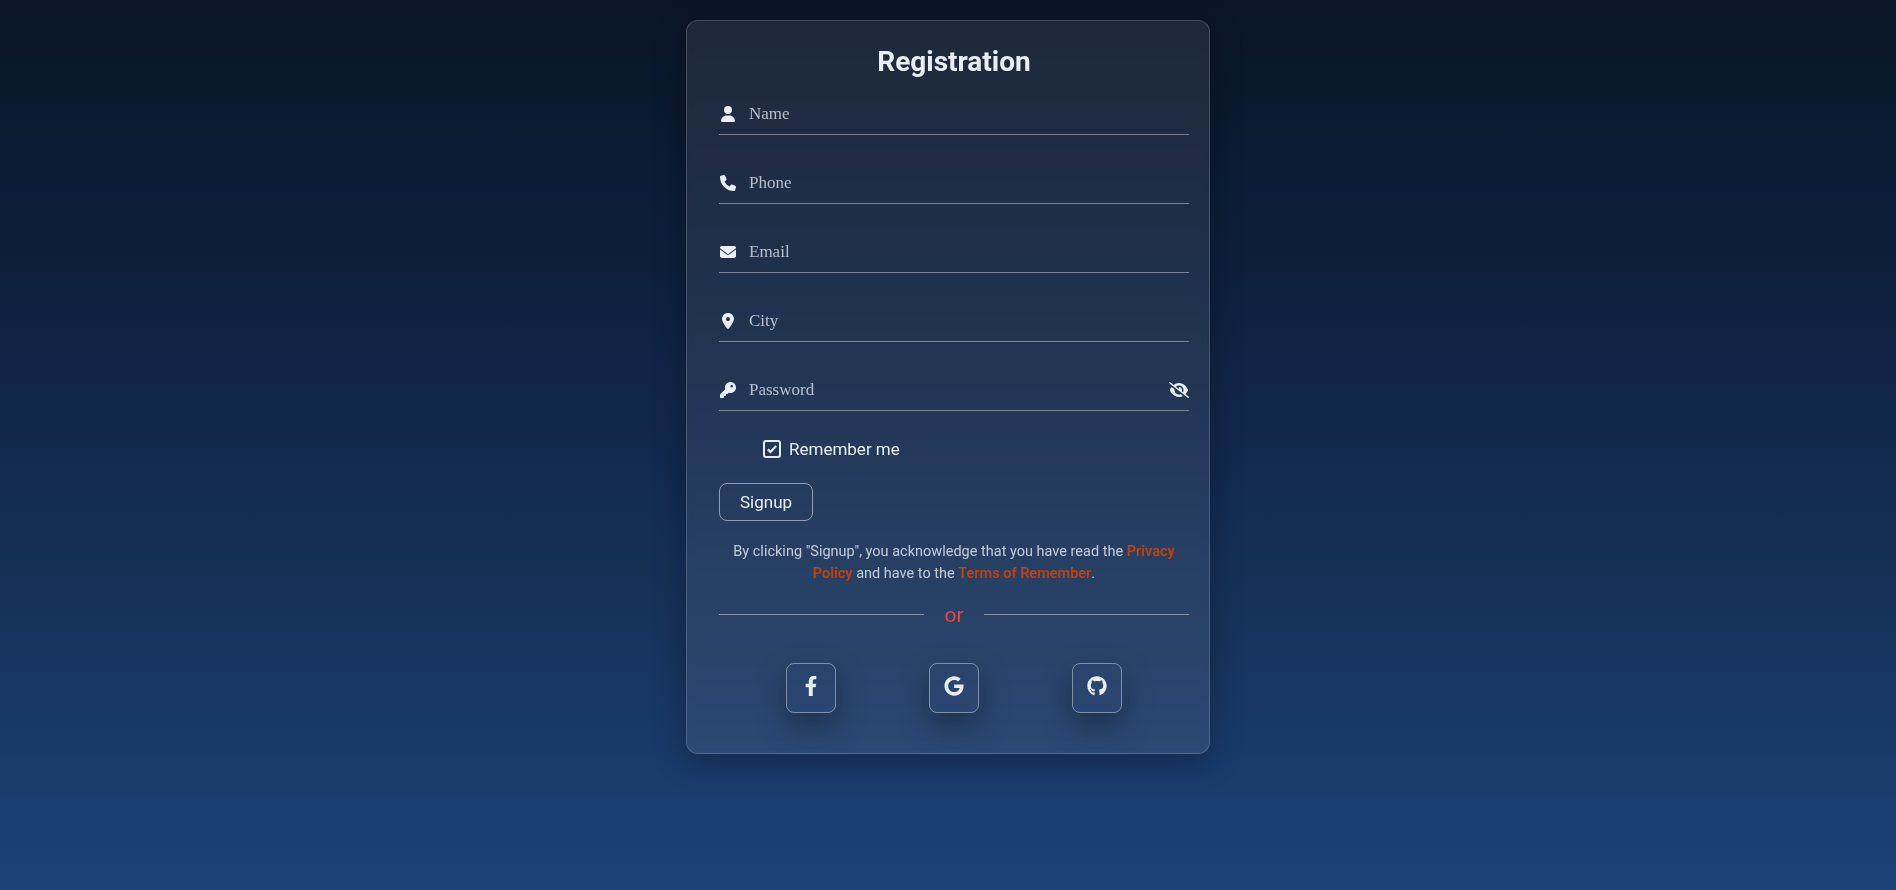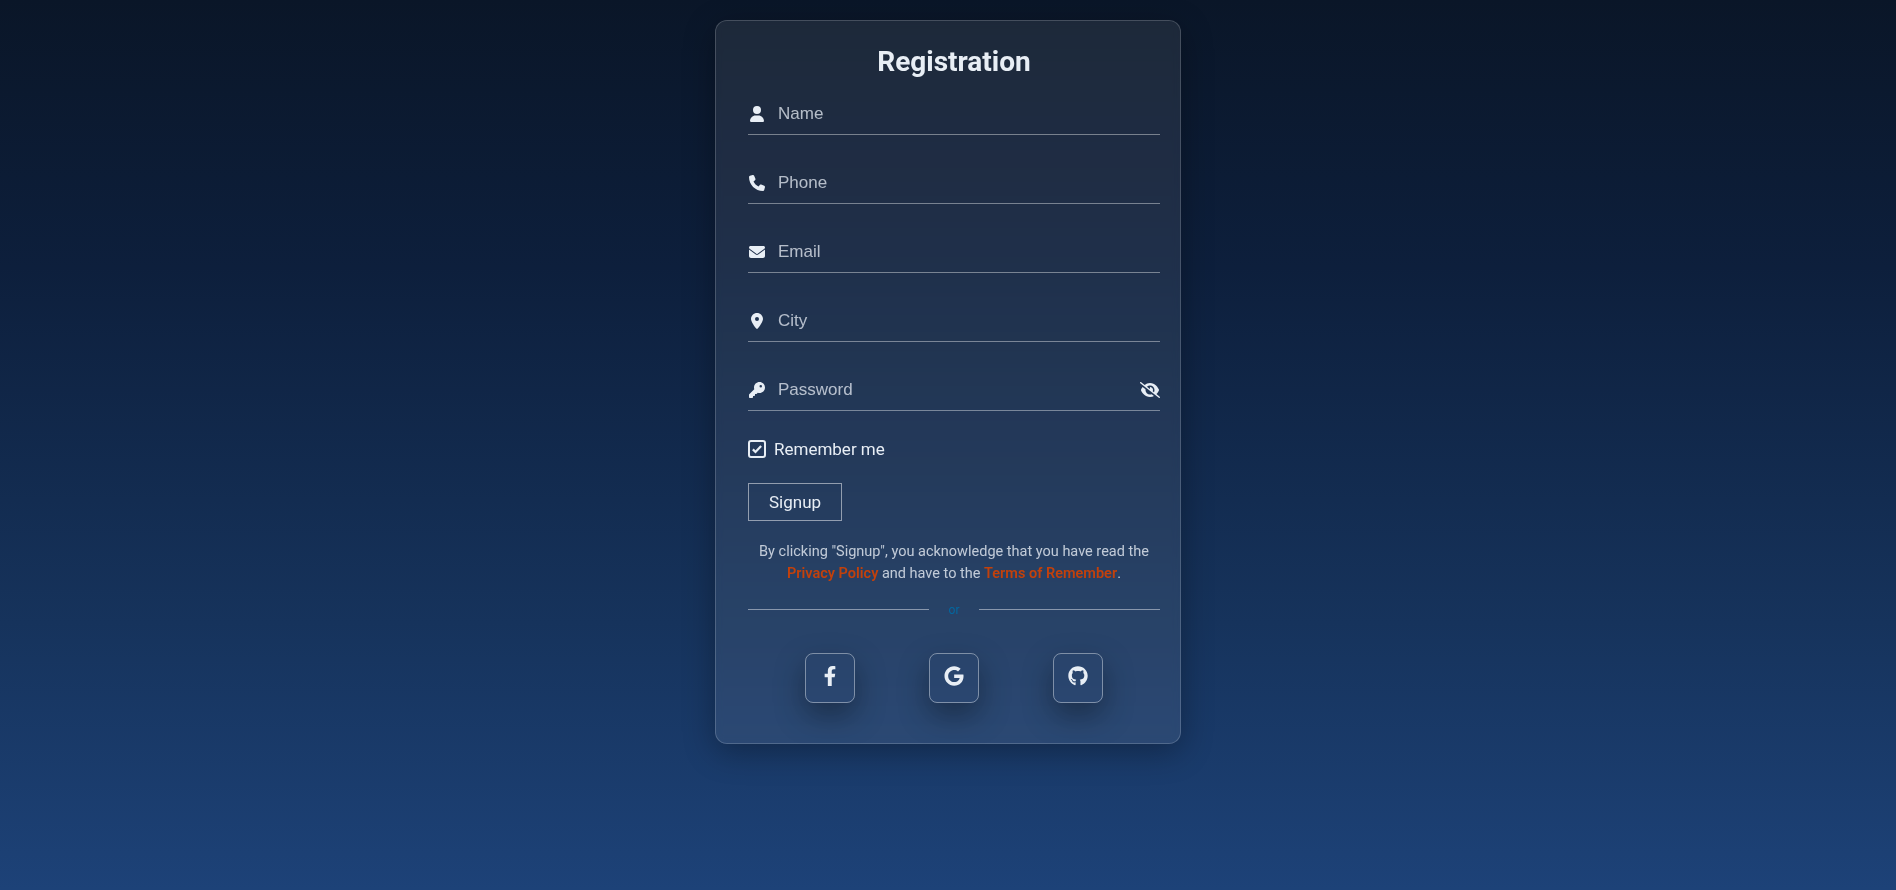--- a/index.html
+++ b/index.html
@@ -14,21 +14,21 @@
       height: 890px;
       background: linear-gradient(180deg, #0a1628 0%, #0d1f3c 30%, #16335c 70%, #1d4278 100%);
       display: flex;
       justify-content: center;
       align-items: flex-start;
       padding-top: 20px;
       overflow: hidden;
     }
 
     .card {
-      width: 466px;
+      width: 524px;
       background: rgba(255, 255, 255, 0.08);
       border: 1px solid rgba(255, 255, 255, 0.18);
       border-radius: 12px;
       padding: 24px 20px 32px 32px;
       box-shadow: 0 8px 32px rgba(0, 0, 0, 0.3);
       backdrop-filter: blur(4px);
     }
 
     .title {
       color: #e8eef5;
@@ -64,21 +64,21 @@
     }
 
     .field input {
       flex: 1;
       background: transparent;
       border: none;
       outline: none;
       color: #e8eef5;
       font-size: 17px;
       padding-left: 12px;
-      font-family: Liberation Sans, sans-serif;
+      font-family: Liberation Serif, serif;
     }
 
     .field input::placeholder {
       color: rgba(232, 238, 245, 0.75);
     }
 
     .eye-toggle {
       cursor: pointer;
       color: #e8eef5;
       display: flex;
@@ -89,20 +89,21 @@
       width: 20px;
       height: 20px;
       fill: #e8eef5;
     }
 
     .remember-row {
       display: flex;
       align-items: center;
       gap: 8px;
       margin-bottom: 24px;
+      margin-left: 44px;
     }
 
     .checkbox {
       width: 18px;
       height: 18px;
       border: 2px solid #e8eef5;
       border-radius: 3px;
       display: flex;
       align-items: center;
       justify-content: center;
@@ -120,21 +121,21 @@
 
     .remember-label {
       color: #e8eef5;
       font-size: 17px;
       cursor: pointer;
     }
 
     .signup-btn {
       background: transparent;
       border: 1px solid rgba(255, 255, 255, 0.5);
-      border-radius: 0;
+      border-radius: 8px;
       color: #e8eef5;
       font-size: 17px;
       padding: 8px 20px;
       cursor: pointer;
       font-family: inherit;
       margin-bottom: 20px;
     }
 
     .disclaimer {
       color: rgba(232, 238, 245, 0.8);
@@ -157,22 +158,22 @@
       margin-bottom: 36px;
     }
 
     .divider-line {
       flex: 1;
       height: 1px;
       background: rgba(255, 255, 255, 0.45);
     }
 
     .divider-text {
-      color: #0369a1;
-      font-size: 12px;
+      color: #ef4444;
+      font-size: 21px;
       padding: 0 6px;
     }
 
     .social-row {
       display: flex;
       justify-content: space-around;
       padding: 0 20px;
       margin-bottom: 8px;
     }
 

